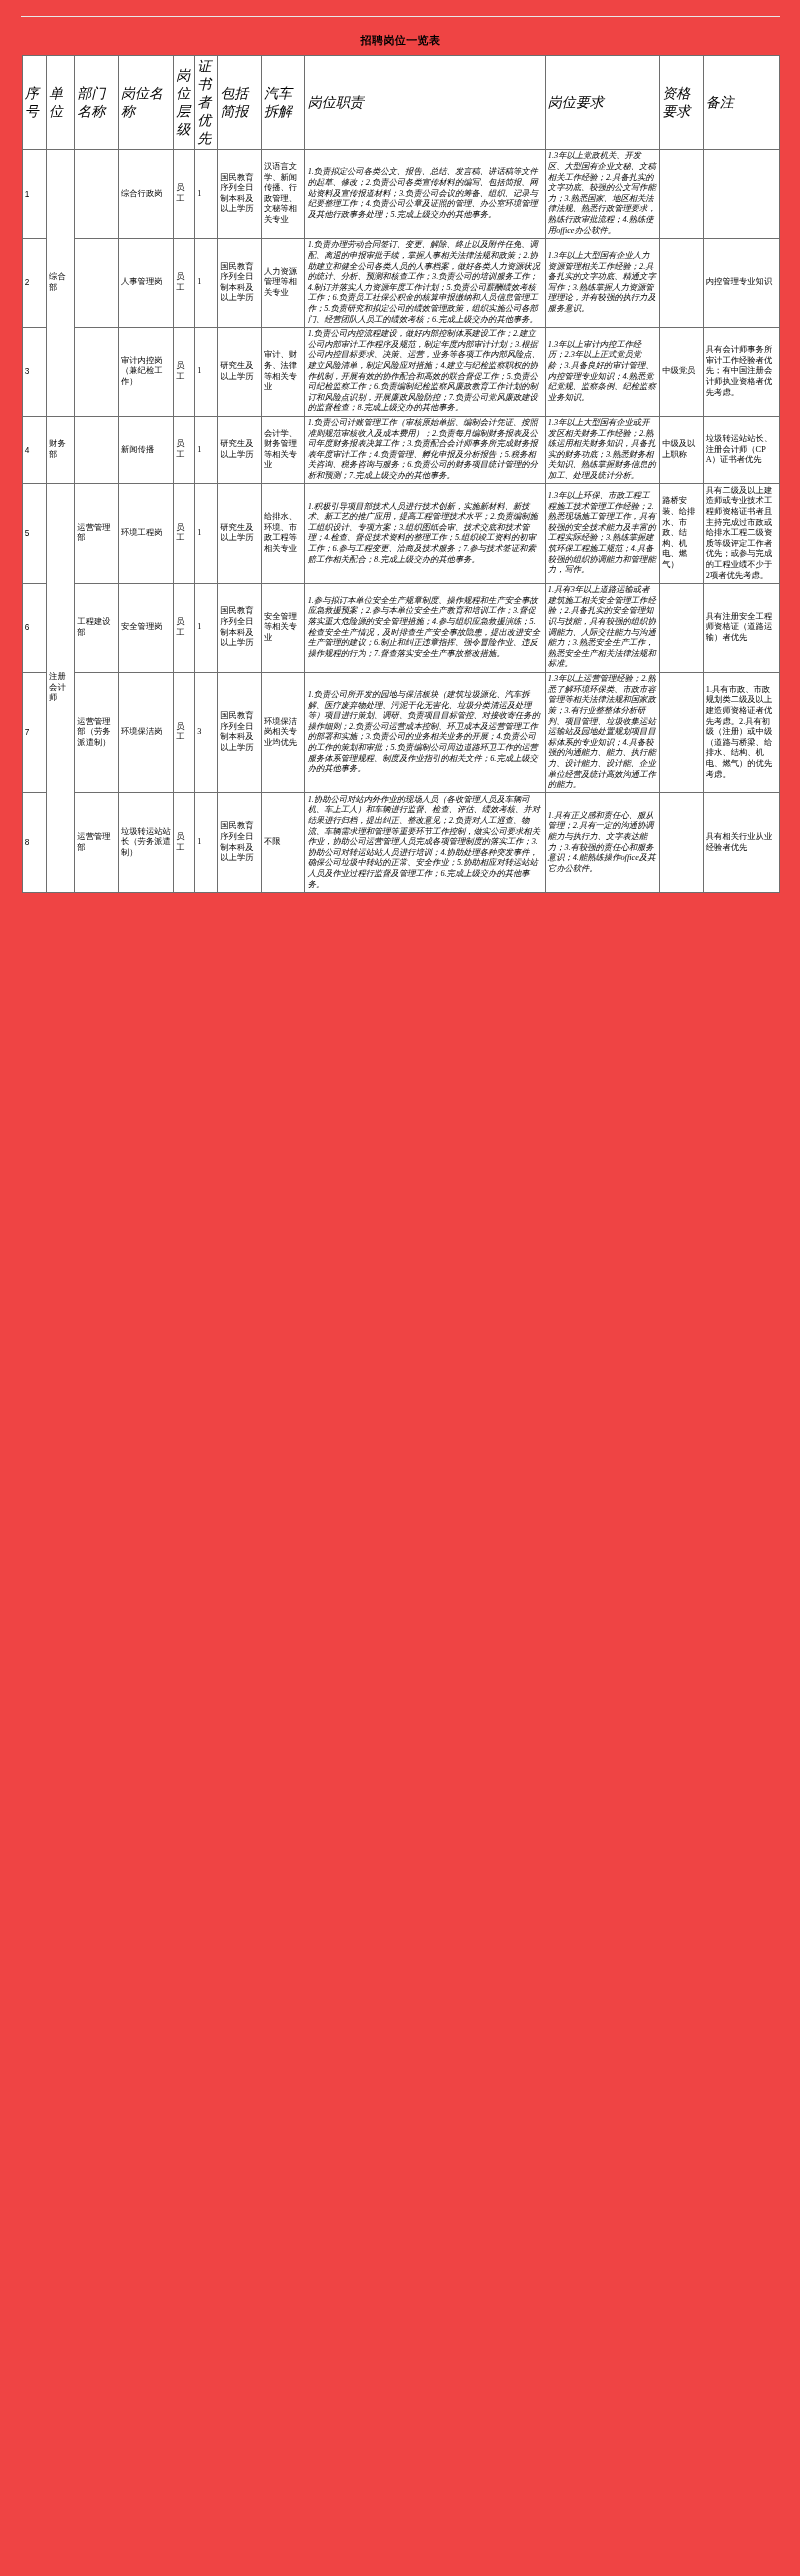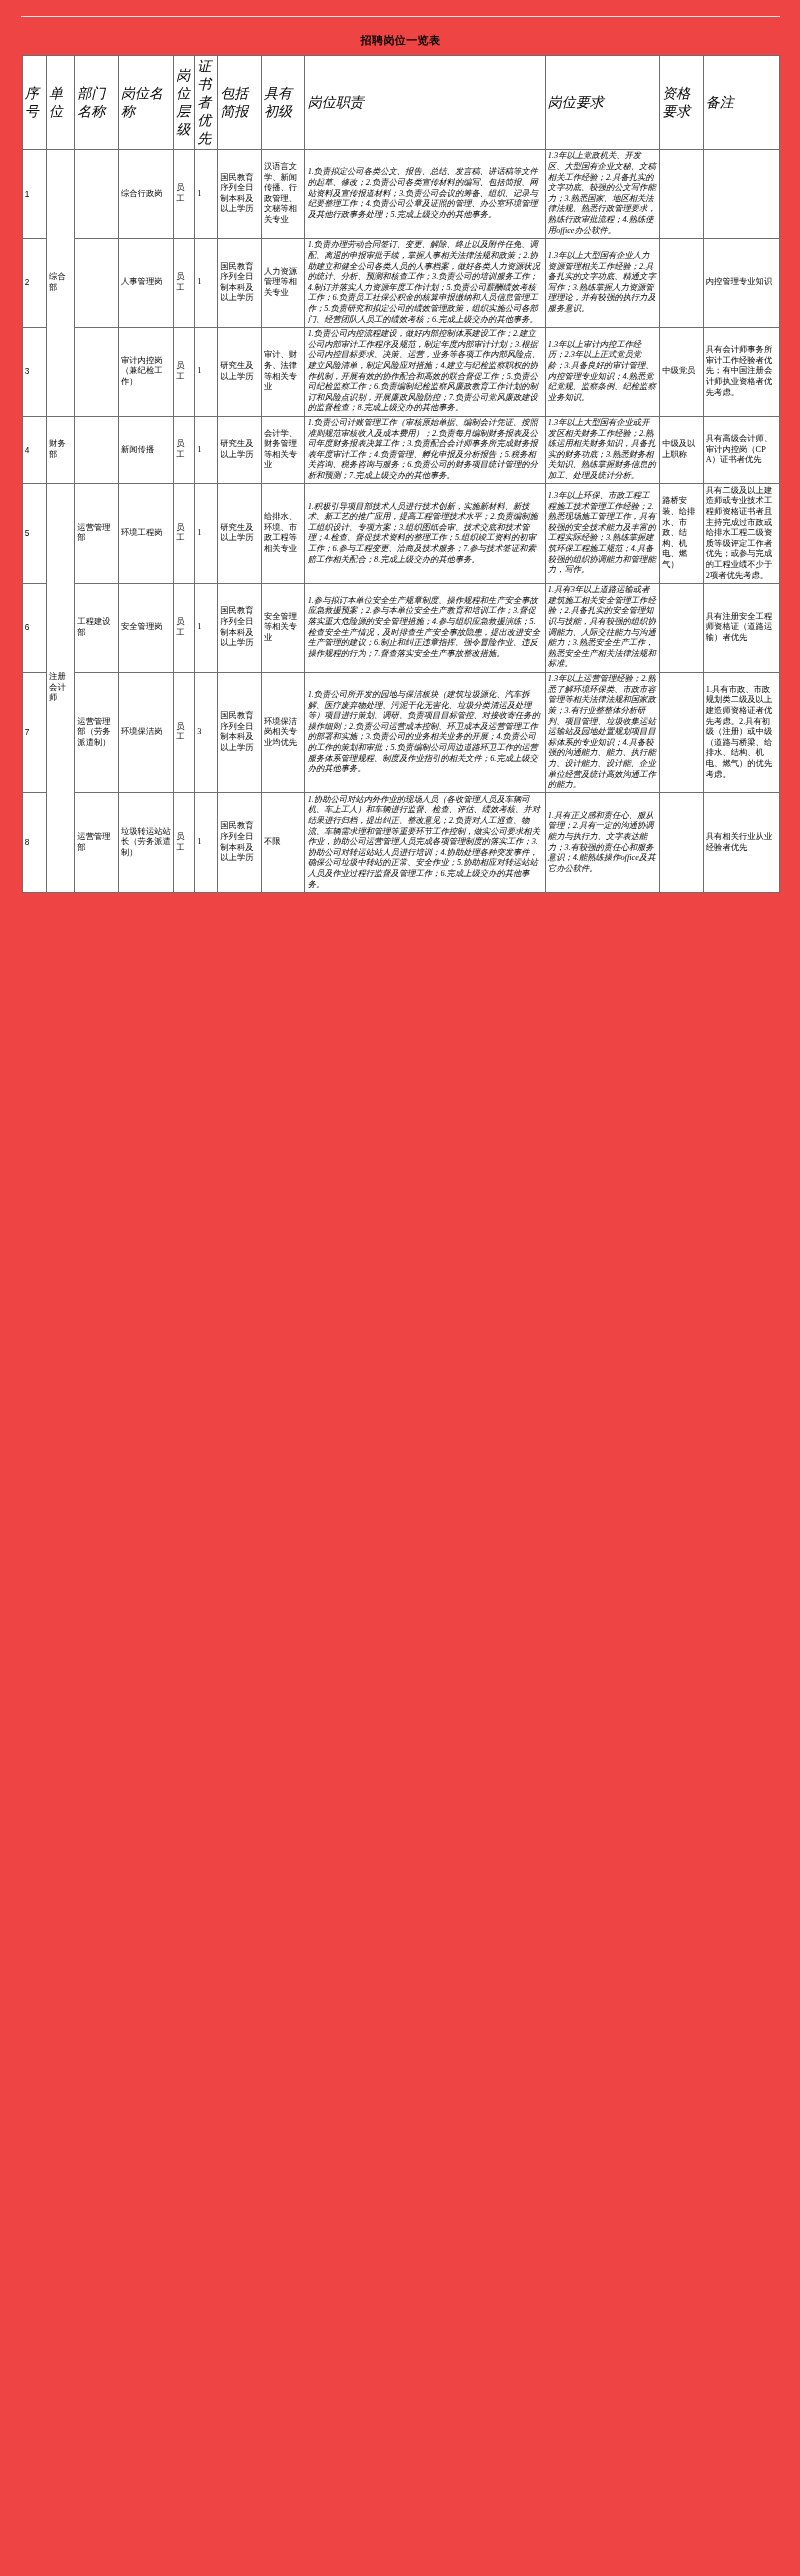--- a/index.html
+++ b/index.html
@@ -89,21 +89,21 @@
     </colgroup>
     <thead>
       <tr>
         <td>序号</td>
         <td>单位</td>
         <td>部门名称</td>
         <td>岗位名称</td>
         <td>岗位层级</td>
         <td>证书者优先</td>
         <td>包括简报</td>
-        <td>具有初级</td>
+        <td>汽车拆解</td>
         <td>岗位职责</td>
         <td>岗位要求</td>
         <td>资格要求</td>
         <td>备注</td>
       </tr>
     </thead>
     <tbody>
 
       <tr>
         <td class="c-num">1</td>
@@ -153,21 +153,21 @@
         <td class="c-unit">财务部</td>
         <td class="c-mid"></td>
         <td class="c-mid">新闻传播</td>
         <td class="c-mid">员工</td>
         <td class="c-mid">1</td>
         <td class="c-mid">研究生及以上学历</td>
         <td class="c-mid">会计学、财务管理等相关专业</td>
         <td class="c-top">1.负责公司计账管理工作（审核原始单据、编制会计凭证、按照准则规范审核收入及成本费用）；2.负责每月编制财务报表及公司年度财务报表决算工作；3.负责配合会计师事务所完成财务报表年度审计工作；4.负责管理、孵化申报及分析报告；5.税务相关咨询、税务咨询与服务；6.负责公司的财务项目统计管理的分析和预测；7.完成上级交办的其他事务。</td>
         <td class="c-top">1.3年以上大型国有企业或开发区相关财务工作经验；2.熟练运用相关财务知识，具备扎实的财务功底；3.熟悉财务相关知识、熟练掌握财务信息的加工、处理及统计分析。</td>
         <td class="c-mid">中级及以上职称</td>
-        <td class="c-mid">具有高级会计师、审计内控岗（CPA）证书者优先</td>
+        <td class="c-mid">垃圾转运站站长、注册会计师（CPA）证书者优先</td>
       </tr>
 
       <tr>
         <td class="c-num">5</td>
         <td class="c-unit" rowspan="4">注册会计师</td>
         <td class="c-mid">运营管理部</td>
         <td class="c-mid">环境工程岗</td>
         <td class="c-mid">员工</td>
         <td class="c-mid">1</td>
         <td class="c-mid">研究生及以上学历</td>

